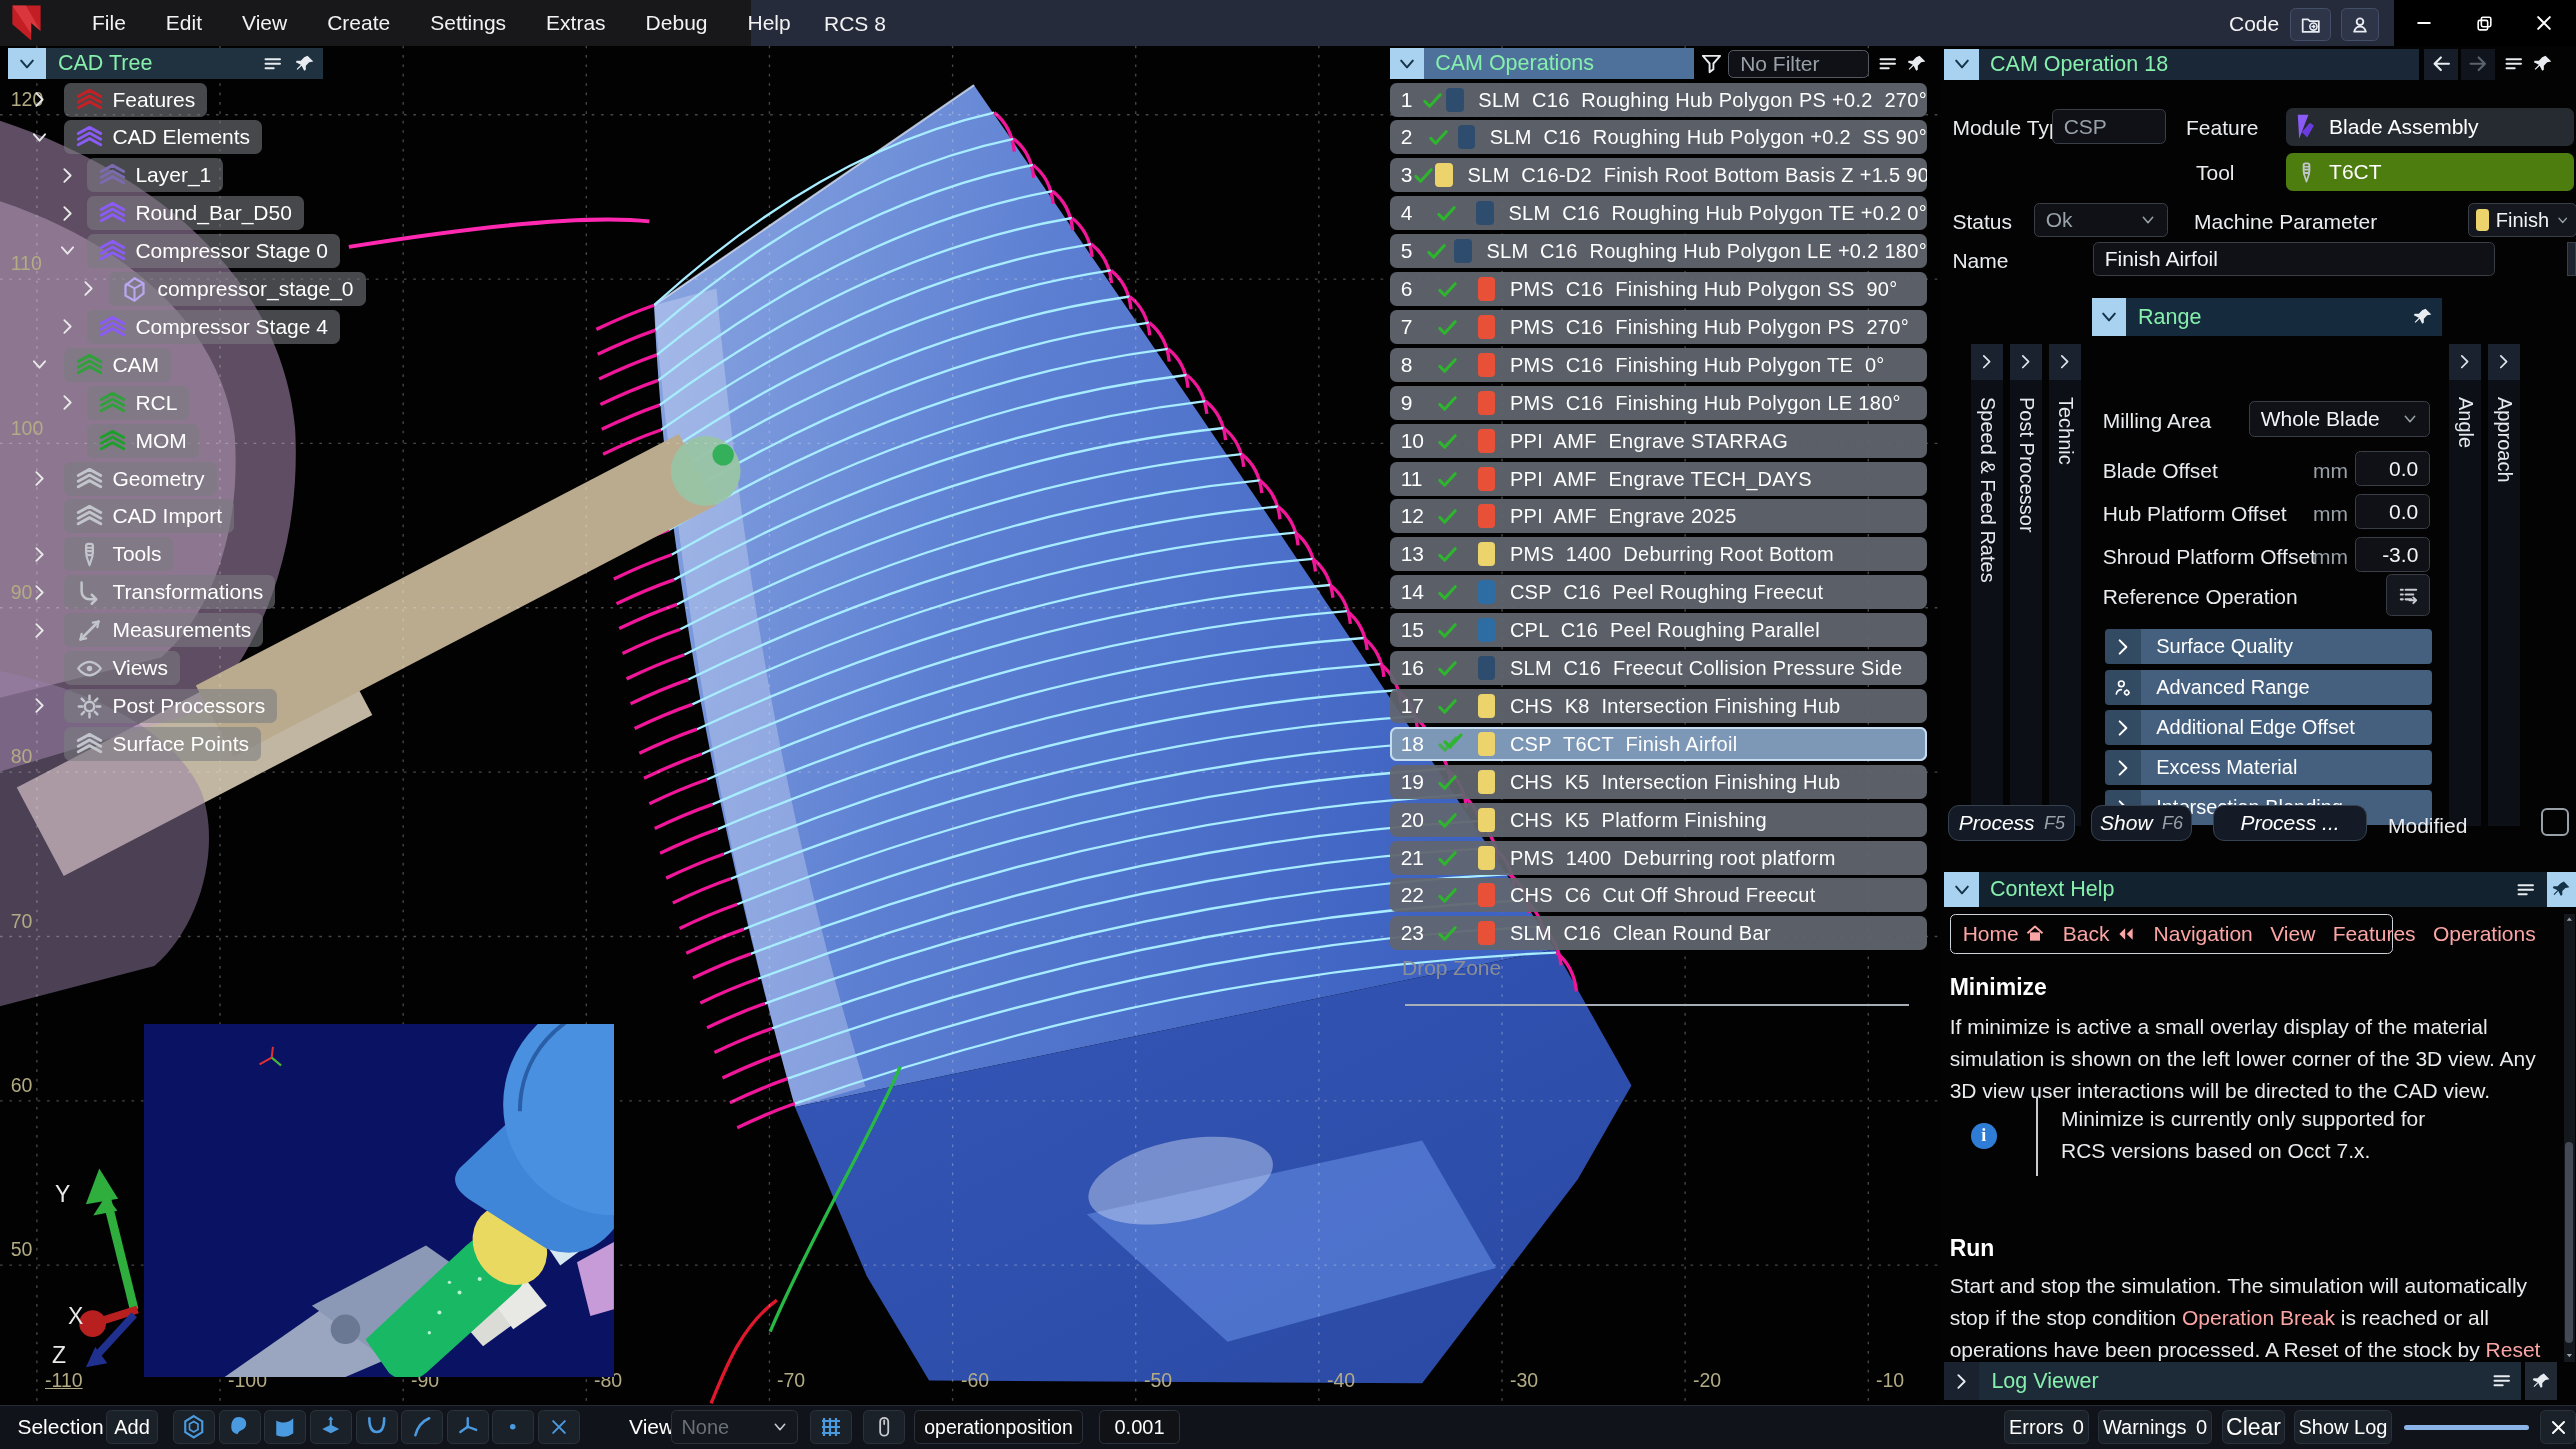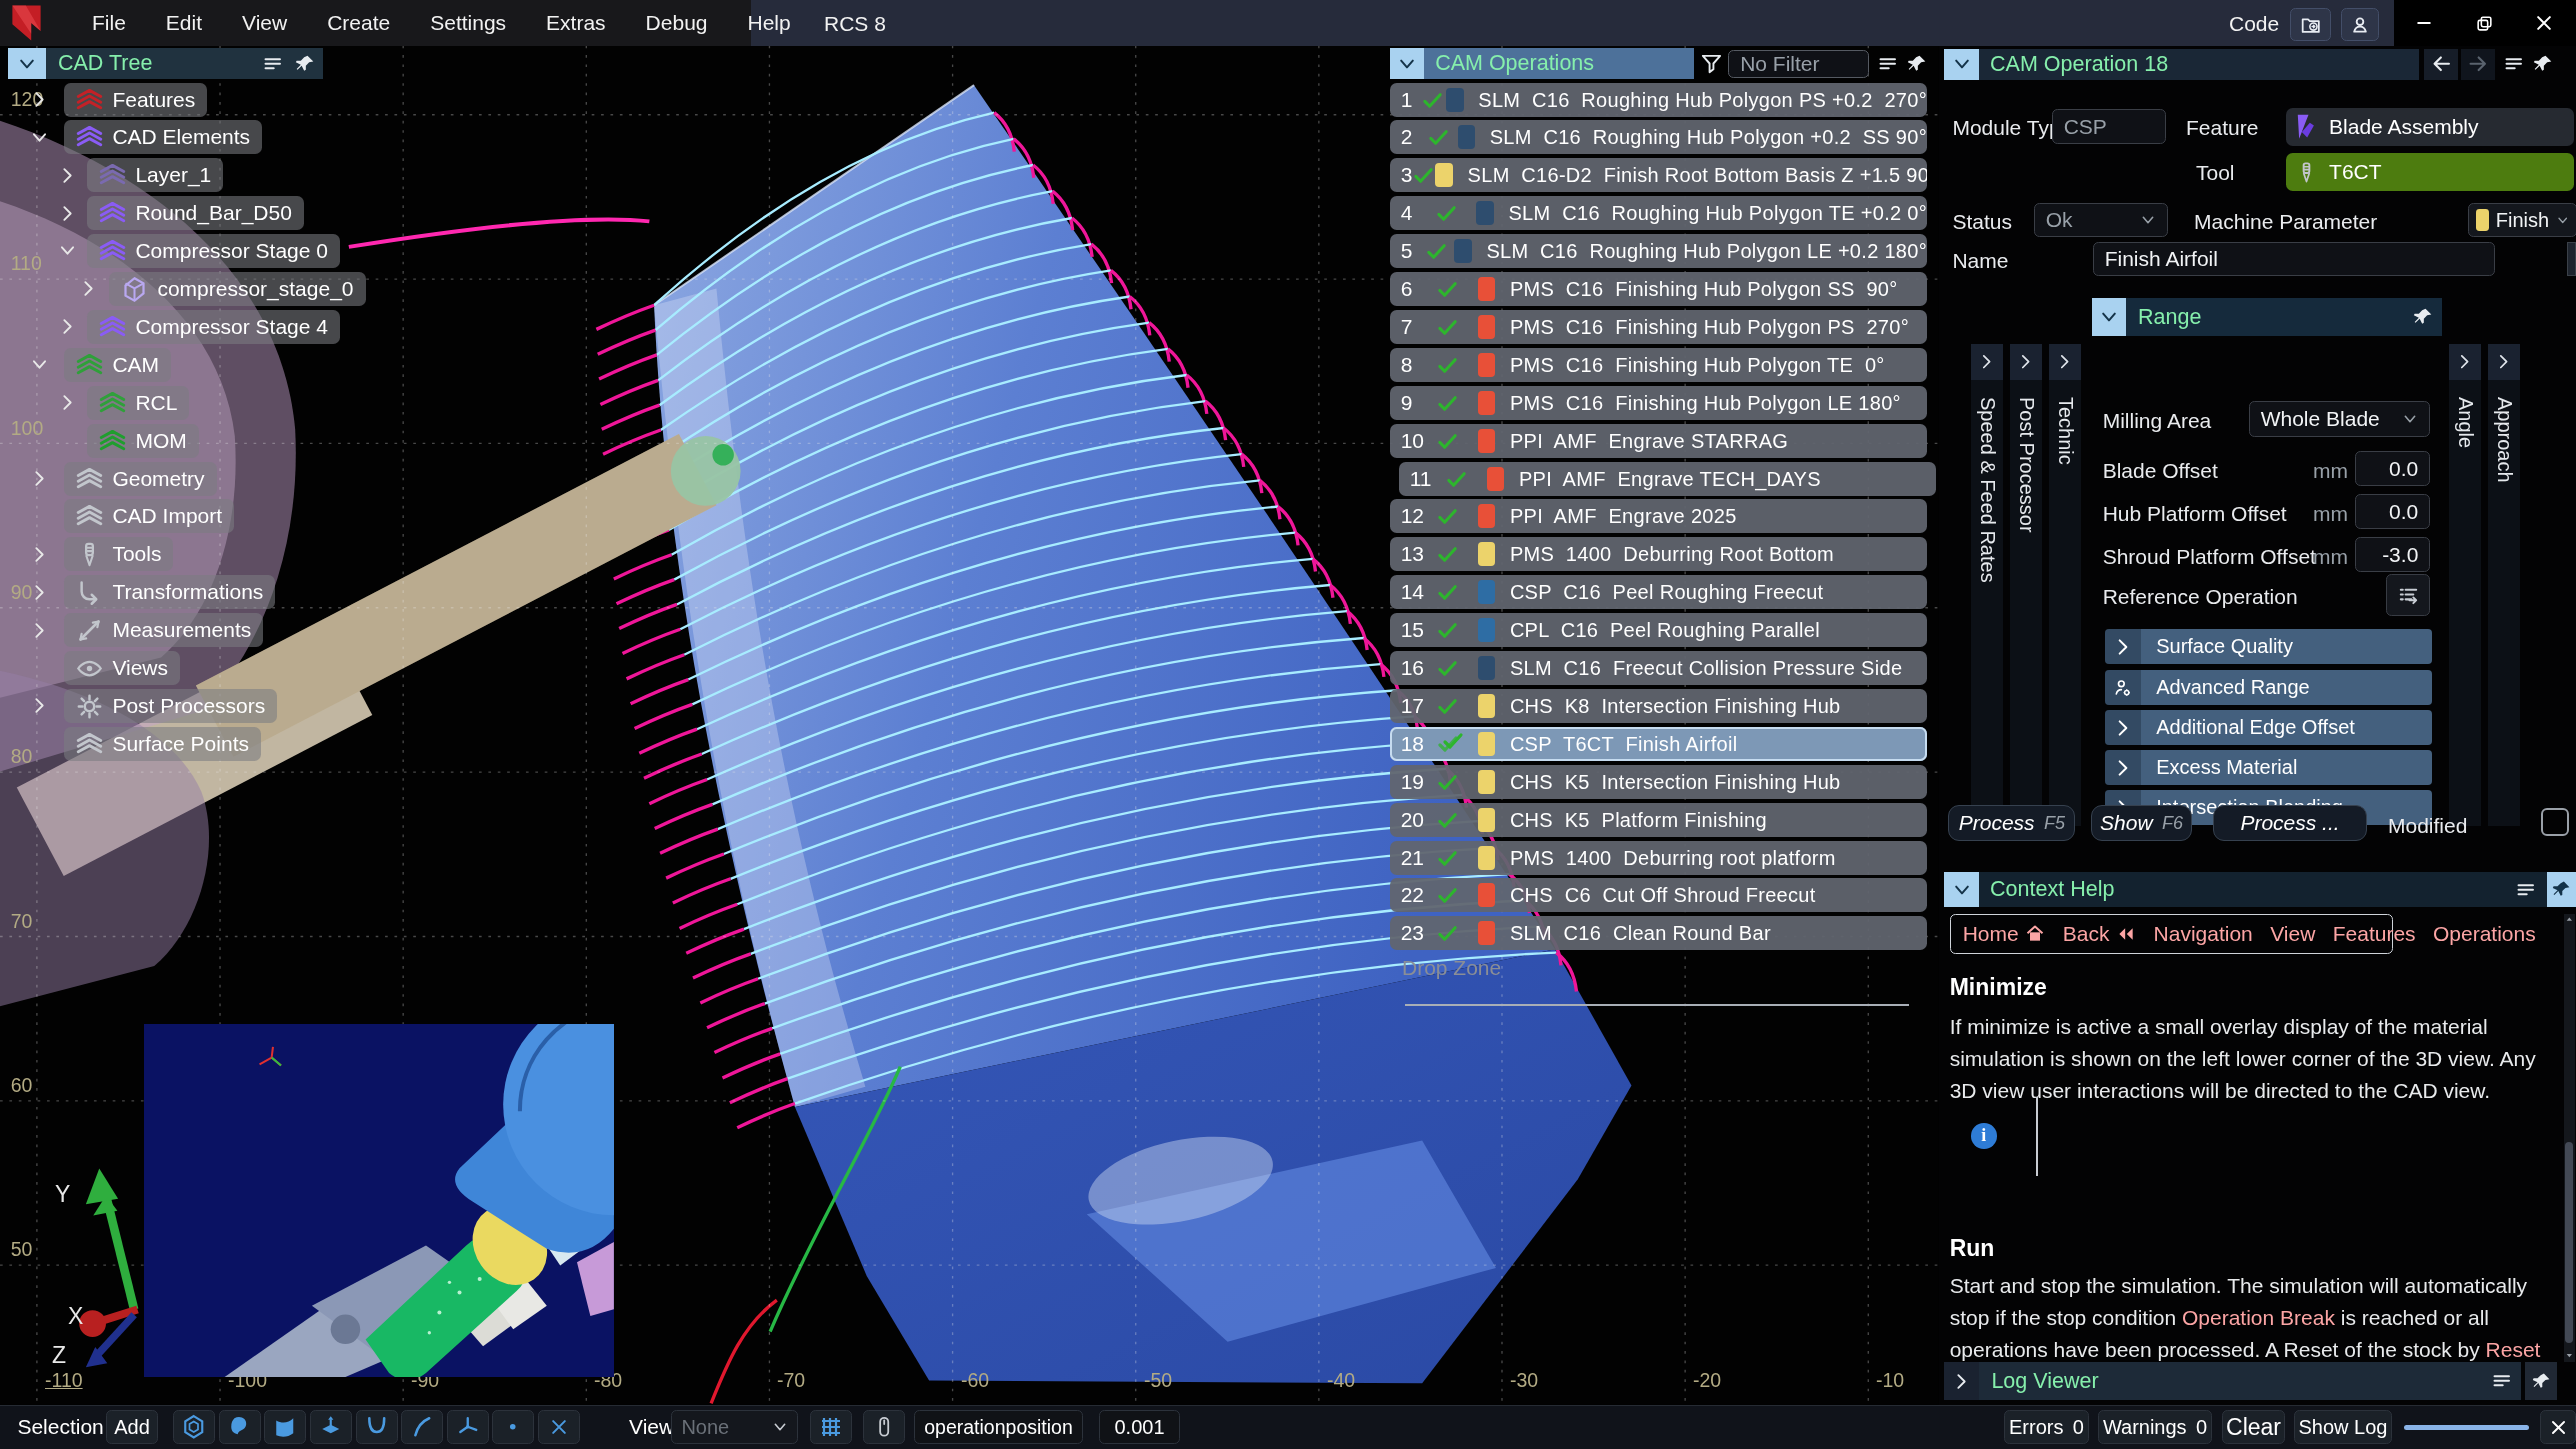--- a/index.html
+++ b/index.html
@@ -812,21 +812,21 @@
       <div class="op-row" style="left: 0px; top: 424px;">
         <span class="op-num">10</span>
         <span class="op-chk">
           <svg class="icn" width="23" height="23" viewBox="0 0 24 24">
             <use href="#sym-check"></use>
           </svg>
         </span>
         <span class="op-chip" style="background:#e85038"></span>
         <span class="op-text">PPI  AMF  Engrave STARRAG</span>
       </div>
-      <div class="op-row" style="left: 9px; top: 462px;">
+      <div class="op-row" style="left: 0px; top: 462px;">
         <span class="op-num">11</span>
         <span class="op-chk">
           <svg class="icn" width="23" height="23" viewBox="0 0 24 24">
             <use href="#sym-check"></use>
           </svg>
         </span>
         <span class="op-chip" style="background:#e85038"></span>
         <span class="op-text">PPI  AMF  Engrave TECH_DAYS</span>
       </div>
       <div class="op-row" style="left: 0px; top: 499px;">
@@ -1223,20 +1223,21 @@
         <span>Features</span>
       </span>
       <span class="link flex" style="font-size: 21px; gap: 6.7px;">
         <span>Operations</span>
       </span>
     </div>
   <div class="abs" style="left:10.7px;top:928px;font-size:23px;font-weight:bold">Minimize</div>
   <div class="abs help-body" style="left:10.7px;top:965px;width:604px">If minimize is active a small overlay display of the material simulation is shown on the left lower corner of the 3D view. Any 3D view user interactions will be directed to the CAD view.</div>
   <div class="abs flex" style="left:32px;top:1077px;width:25.5px;height:25.5px;border-radius:50%;background:#2e7cd6;justify-content:center;font-size:18px;font-weight:bold;font-family:'Liberation Serif',serif">i</div>
   <div class="abs" style="left:97px;top:1051px;width:2px;height:79px;background:#c8ccd2"></div>
+  <div class="abs help-body" style="left:122px;top:1057px;width:389px">Minimize is currently only supported for RCS versions based on Occt 7.x.</div>
   <div class="abs" style="left:10.7px;top:1189px;font-size:23px;font-weight:bold">Run</div>
   <div id="run-body" class="abs help-body" style="left:10.7px;top:1224px;width:604px;height:91px;overflow:hidden"><span>Start and stop the simulation. The simulation will automatically stop if the stop condition </span><span class="link">Operation Break</span><span> is reached or all operations have been processed. A Reset of the stock by </span><span class="link">Reset</span></div>
 
   <div class="abs" style="left:625px;top:868px;width:10.7px;height:448px;background:#14171c">
     <svg class="icn" width="10.7" height="10.7" style="color:#9aa0a8" viewBox="0 0 16 16">
         <use href="#sym-up"></use>
       </svg>
     <div class="abs" style="left:1.3px;top:228px;width:8px;height:201px;background:#434955;border-radius:4px"></div>
     <svg class="icn abs" width="10.7" height="10.7" style="top:436px;color:#9aa0a8" viewBox="0 0 16 16">
         <use href="#sym-down"></use>

